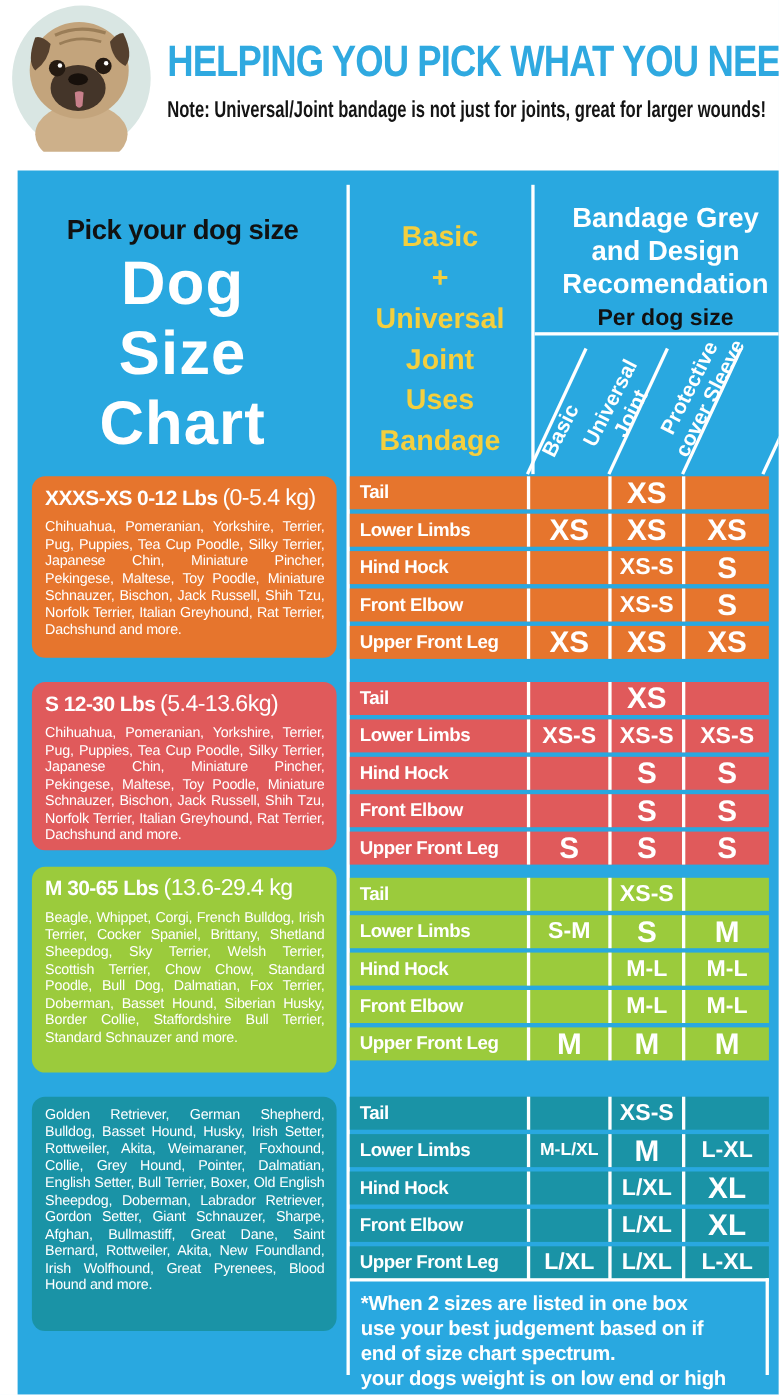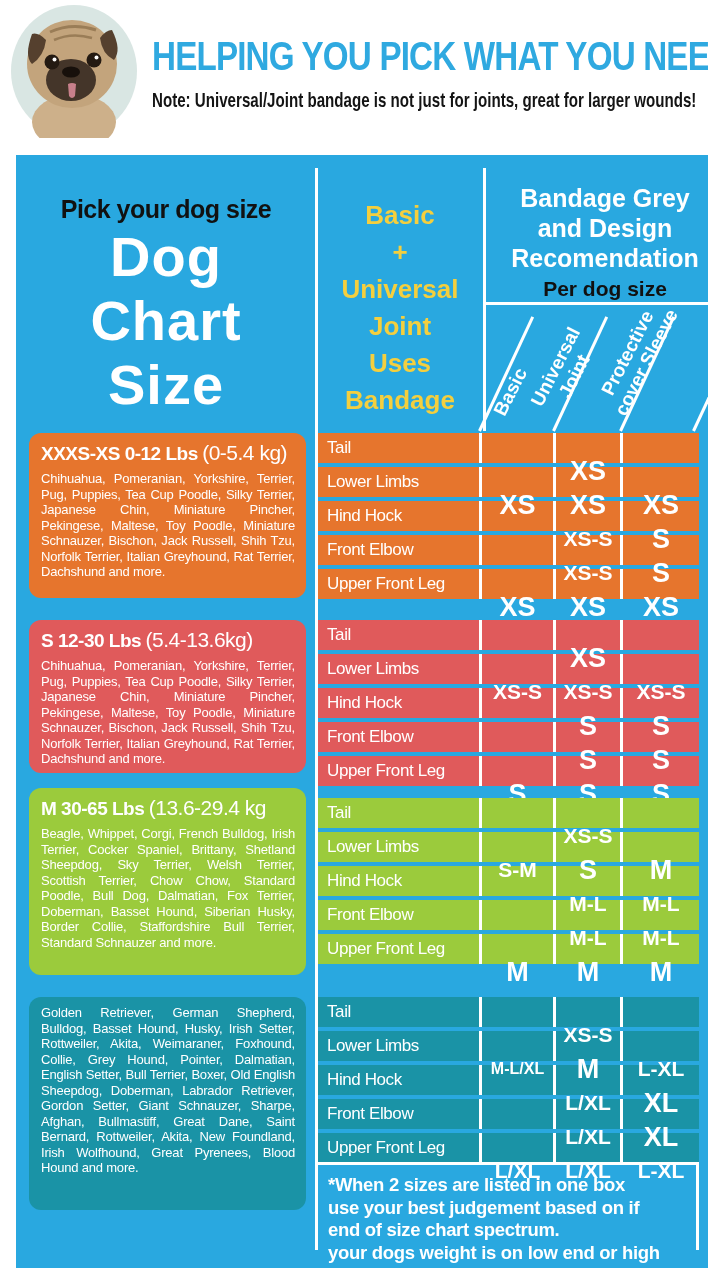--- a/index.html
+++ b/index.html
@@ -63,24 +63,24 @@
   .size-box-title .light{font-size:21px;font-weight:400;letter-spacing:-0.5px;}
   .breeds{
     margin:0;font-size:13px;line-height:15.5px;letter-spacing:-0.2px;
     text-align:justify;font-weight:400;
   }
   
   .rows{position:absolute;left:302px;width:381px;}
   .t-row{display:flex;height:30px;margin-bottom:4px;}
   .t-label{
     width:161px;box-sizing:border-box;padding-left:9px;color:#fff;
-    font-weight:400;font-size:17px;line-height:30px;letter-spacing:-0.4px;white-space:nowrap;
+    font-weight:700;font-size:17px;line-height:30px;letter-spacing:-0.4px;white-space:nowrap;
   }
   .t-sep{width:3px;background:#ffffff;}
-  .t-cell{color:#fff;font-weight:700;text-align:center;line-height:30px;white-space:nowrap;margin-top:23px;}
+  .t-cell{color:#fff;font-weight:700;text-align:center;line-height:30px;white-space:nowrap;}
   
   .footnote{
     position:absolute;left:312px;top:1019px;width:362px;
     color:#ffffff;font-weight:700;font-size:18.5px;line-height:22.5px;letter-spacing:-0.3px;
   }
 </style>
 </head>
 <body>
 
 <div class="page">
@@ -104,22 +104,22 @@
     </svg>
   </div>
   <div class="hdr-title" style="color: rgb(47, 169, 224);">HELPING YOU PICK WHAT YOU NEED</div>
   <div class="hdr-note">Note: Universal/Joint bandage is not just for joints, great for larger wounds!</div>
 
   <div class="panel" style="background: rgb(41, 168, 224);">
 
     <div class="kicker">Pick your dog size</div>
     <div class="big-title">
       <div>Dog</div>
+      <div>Size</div>
       <div>Chart</div>
-      <div>Size</div>
     </div>
 
     <div class="uses" style="color: rgb(244, 207, 62);">
       <div>Basic</div>
       <div>+</div>
       <div>Universal</div>
       <div>Joint</div>
       <div>Uses</div>
       <div>Bandage</div>
     </div>

